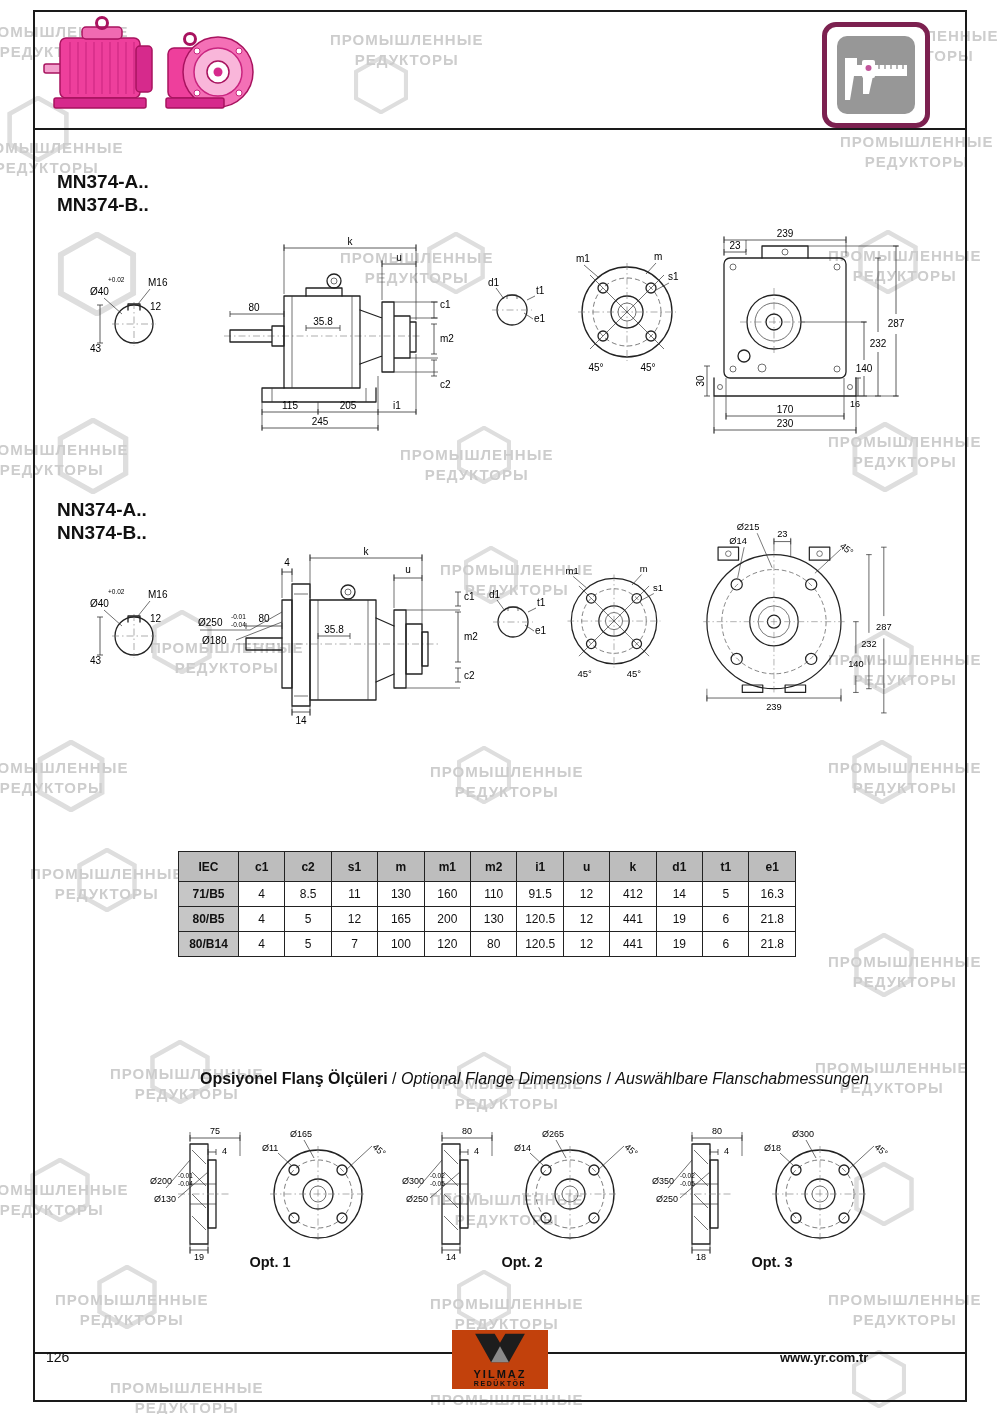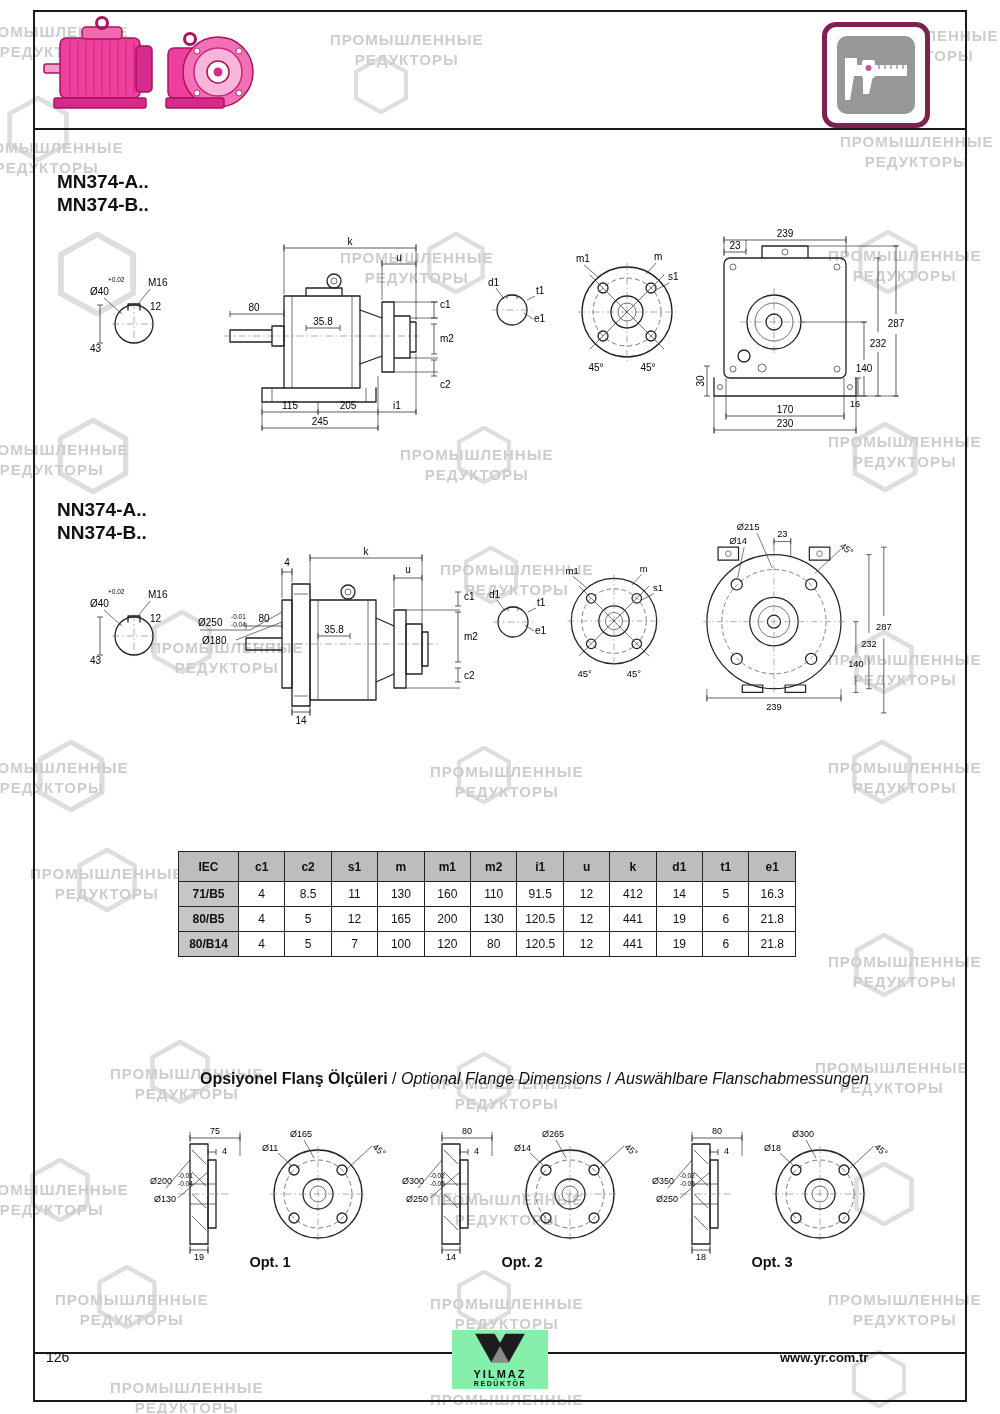--- a/index.html
+++ b/index.html
@@ -47,21 +47,21 @@
   .dim-table td.rowhead{background:#c6c6c6;font-weight:bold}
   .dim-table col.c0{width:60px}
   
   .flange-title{position:absolute;left:200px;top:1070px;font-size:16px;white-space:nowrap;z-index:2}
   .flange-title b{font-weight:bold}
   .opt-label{position:absolute;width:240px;text-align:center;font-size:14.5px;font-weight:bold;z-index:2}
   
   .footer-rule{position:absolute;left:35px;top:1352px;width:930px;height:2px;background:#1a1a1a;z-index:2}
   .page-num{position:absolute;left:46px;top:1349px;font-size:14px;z-index:3}
   .site-url{position:absolute;left:780px;top:1350px;font-size:13px;font-weight:bold;z-index:3}
-  .logo{position:absolute;left:452px;top:1330px;width:96px;text-align:center;background:#86efac;
+  .logo{position:absolute;left:452px;top:1330px;width:96px;text-align:center;background:#c2410c;
         padding:2px 4px;z-index:3}
   .logo-t1{font-weight:bold;font-size:11px;letter-spacing:2px}
   .logo-t2{font-weight:bold;font-size:7px;letter-spacing:1.6px}
 </style>
 </head>
 <body>
 
 <div class="page">
 
   <svg class="hex" style="left:5px;top:96px;width:66px;height:66px" viewBox="0 0 100 100">

